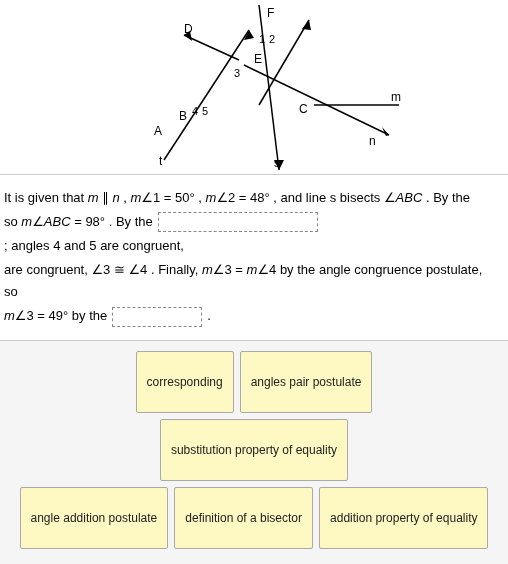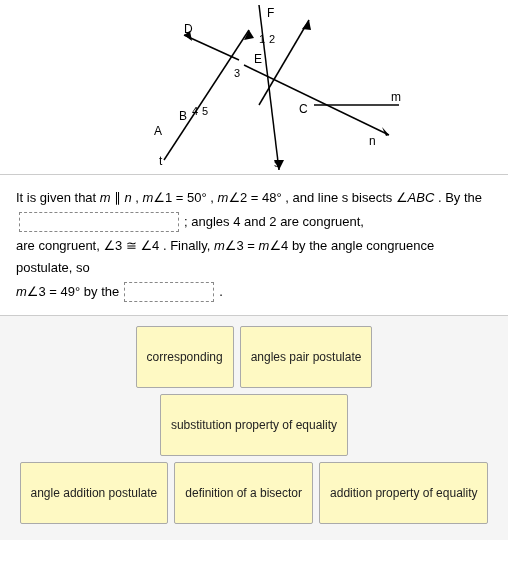--- a/index.html
+++ b/index.html
@@ -18,21 +18,21 @@
       height: 175px;
       background: #fff;
       display: flex;
       justify-content: center;
       align-items: center;
       border-bottom: 1px solid #ccc;
     }
 
     
     #proof-area {
-      padding: 12px 16px 10px 16px;
+      padding: 12px 16px 10px 4px;
       border-bottom: 1px solid #ccc;
       line-height: 1.7;
       font-size: 13px;
       color: #000;
     }
 
     .proof-line {
       display: flex;
       align-items: center;
       flex-wrap: wrap;
@@ -126,22 +126,23 @@
 
 <div id="proof-area">
 
   <div class="proof-line">
     <span>It is given that <em>m</em> ∥ <em>n</em> , <em>m</em>∠1 = 50° , <em>m</em>∠2 = 48° , and line s bisects ∠<em>ABC</em> . By the</span>
   </div>
 
 
 
   <div class="proof-line">
+    <span>so <em>m</em>∠<em>ABC</em> = 98° . By the</span>
     <span class="blank-box blank-box-wide"></span>
-    <span>; angles 4 and 2 are congruent,</span>
+    <span>; angles 4 and 5 are congruent,</span>
   </div>
 
 
   <div class="proof-line">
     <span>are congruent, ∠3 ≅ ∠4 . Finally, <em>m</em>∠3 = <em>m</em>∠4 by the angle congruence postulate, so</span>
   </div>
 
   <div class="proof-line">
     <span><em>m</em>∠3 = 49° by the</span>
     <span class="blank-box"></span>

